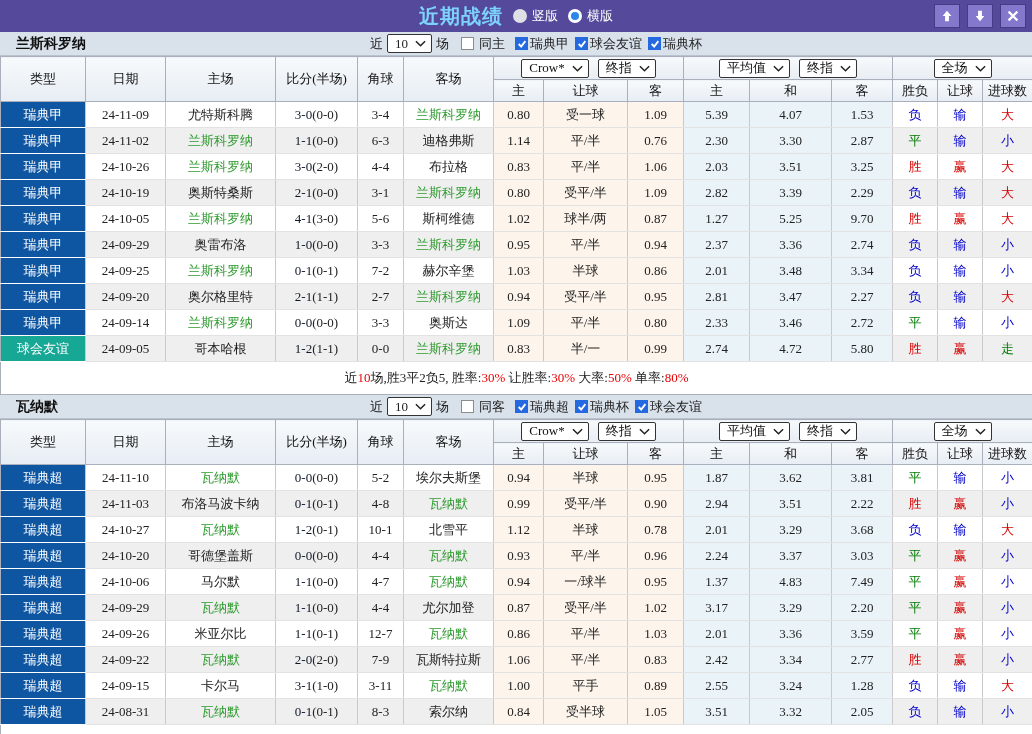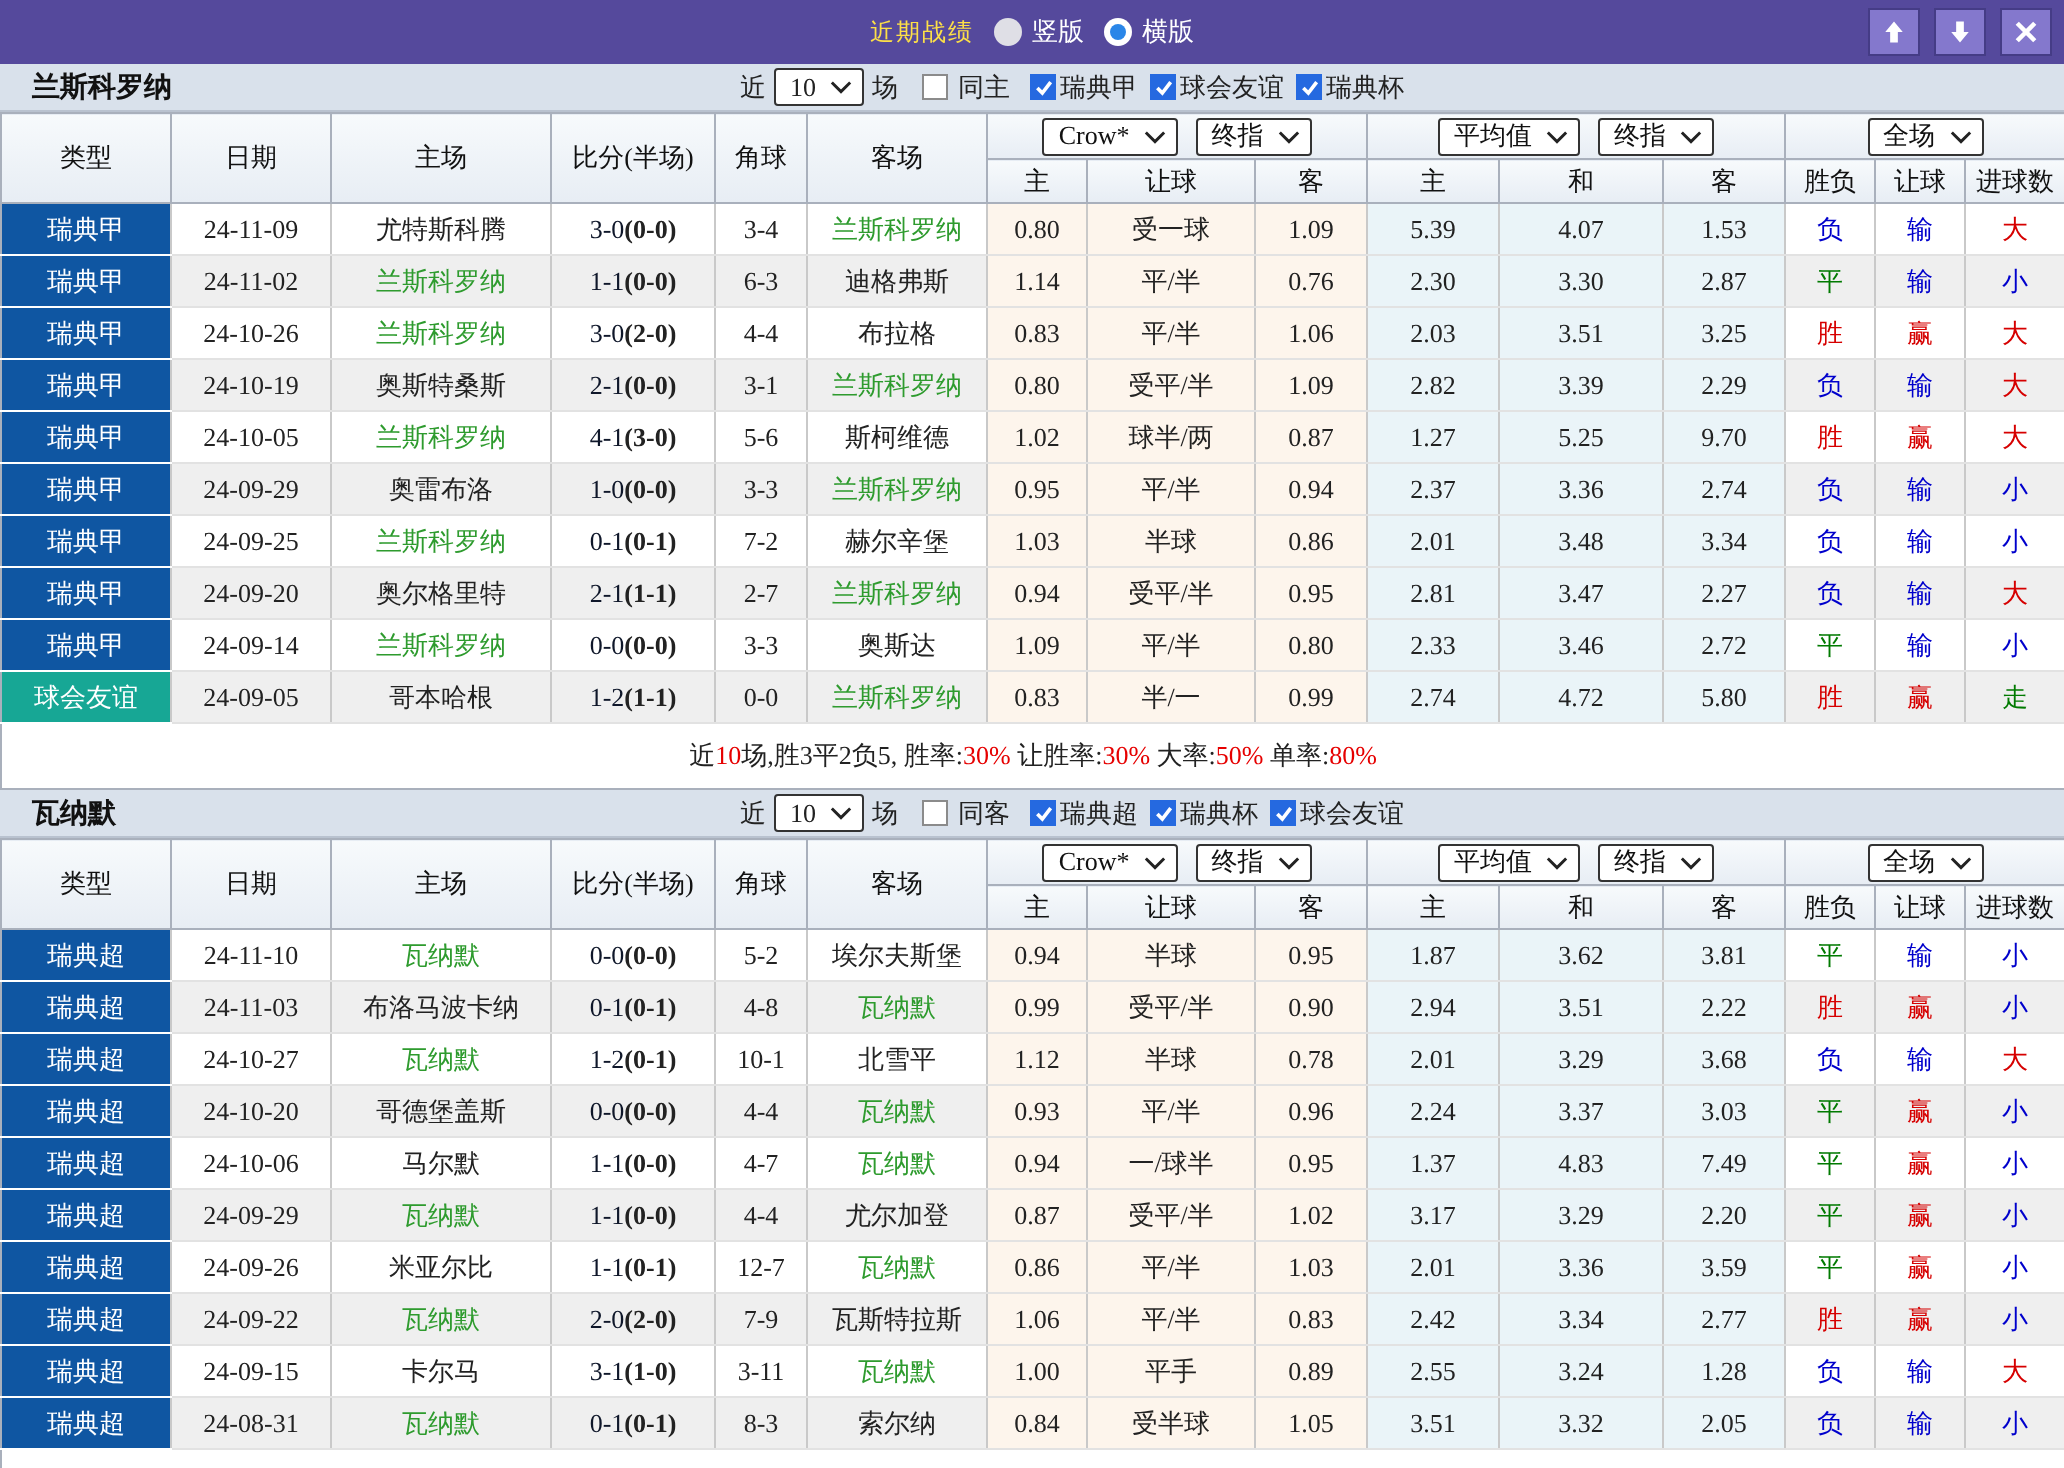--- a/index.html
+++ b/index.html
@@ -8,21 +8,21 @@
     width:1032px; height:734px; overflow:hidden;
     font-family:"Liberation Serif","DejaVu Serif",serif;
     font-size:13px; color:#222;
   }
   
   .titlebar {
     position:relative; height:32px; background:#55499c;
     display:flex; align-items:center; justify-content:center;
   }
   .title-group { display:flex; align-items:center; gap:10px; }
-  .win-title { color:#fde047; font-weight:normal; font-size:12px; letter-spacing:1px; }
+  .win-title { color:#7dd3fc; font-weight:bold; font-size:20px; letter-spacing:1px; }
   .radio-opt { display:flex; align-items:center; gap:5px; color:#fff; font-size:13px; cursor:pointer; }
   .radio { width:14px; height:14px; border-radius:50%; background:#dfdfe6;
            display:inline-flex; align-items:center; justify-content:center; }
   .radio.selected { background:#fff; }
   .radio .dot { width:8px; height:8px; border-radius:50%; background:transparent; }
   .radio.selected .dot { background:#2a86e8; }
   .titlebar-buttons { position:absolute; right:6px; top:4px; display:flex; gap:7px; }
   .tb-btn {
     width:26px; height:24px; background:#8478cd; border:1px solid #453c86;
     display:flex; align-items:center; justify-content:center; cursor:pointer; padding:0;
@@ -60,21 +60,21 @@
   }
   tbody td:first-child { border-left:1px solid #a9b0bc; }
   tbody td:last-child { border-right:1px solid #a9b0bc; }
   tr.even td { background:#efefef; }
   td.type { color:#fff; background:#0f56a2 !important; border-bottom:1px solid #fff; }
   td.type.friendly { background:#17a795 !important; }
   td.crow { background:#fdf5ec !important; }
   td.euro { background:#eaf4f8 !important; }
   .team-green { color:#2e9b2e; }
   .score { color:#0f172a; }
-  .half { color:#222;font-weight:bold; }
+  .half { color:#222; }
   .res-r { color:#d60000; }
   .res-b { color:#0000cc; }
   .res-g { color:#007a00; }
   tfoot td {
     height:33px; text-align:center; background:#fff;
     border:1px solid #a9b0bc; border-top:1px solid #cfcfcf; font-size:13px;
   }
   .red { color:#e60000; }
 </style>
 </head>

